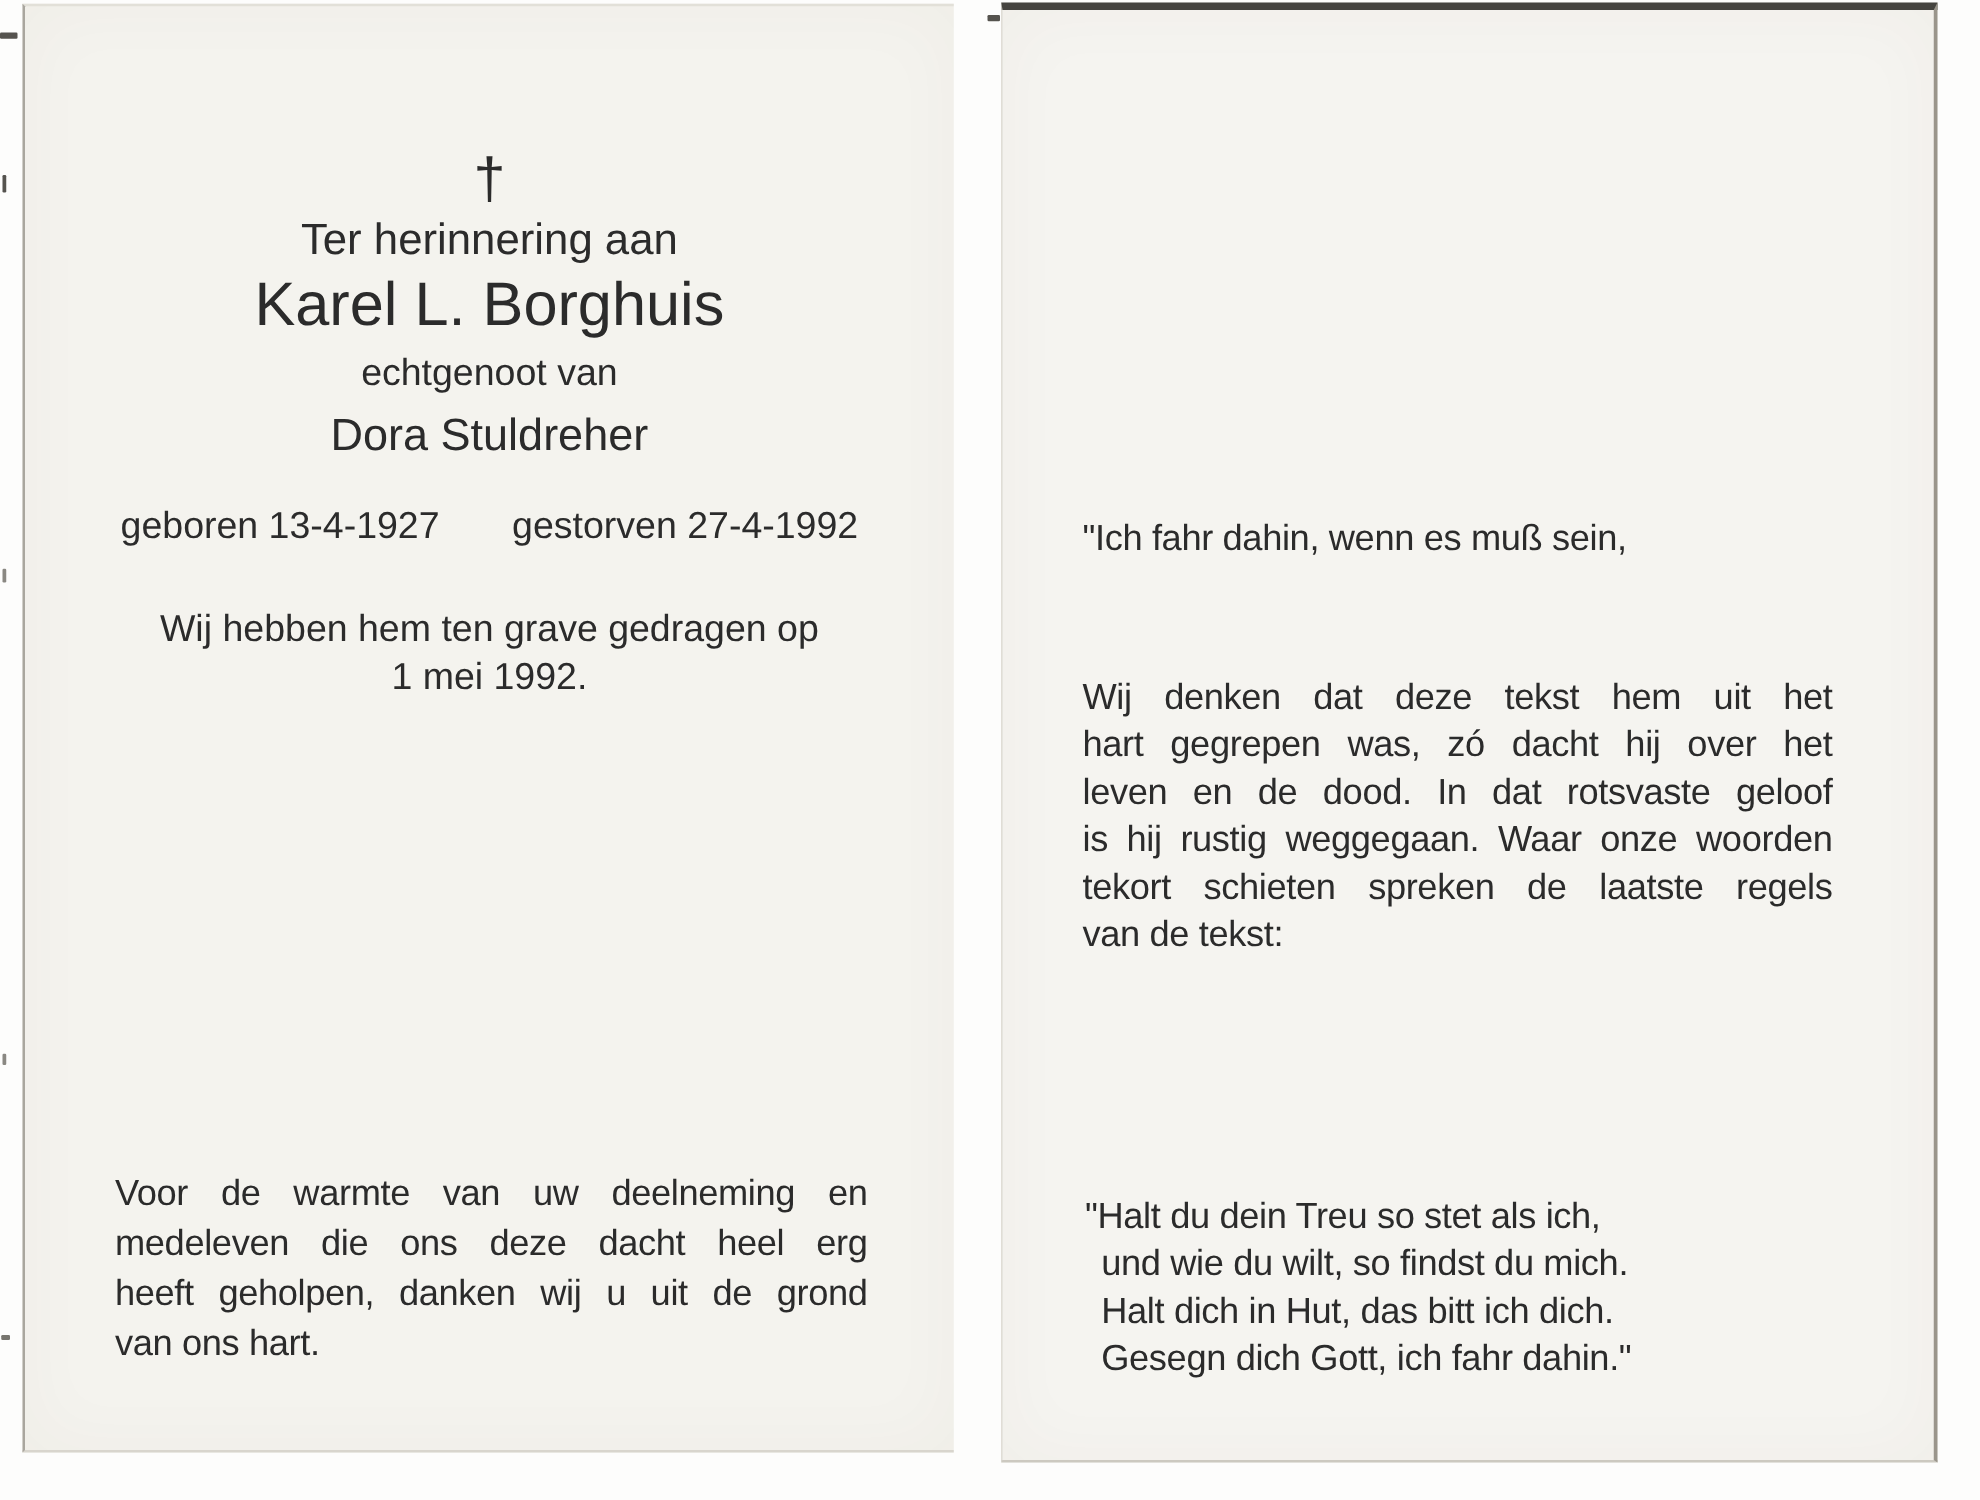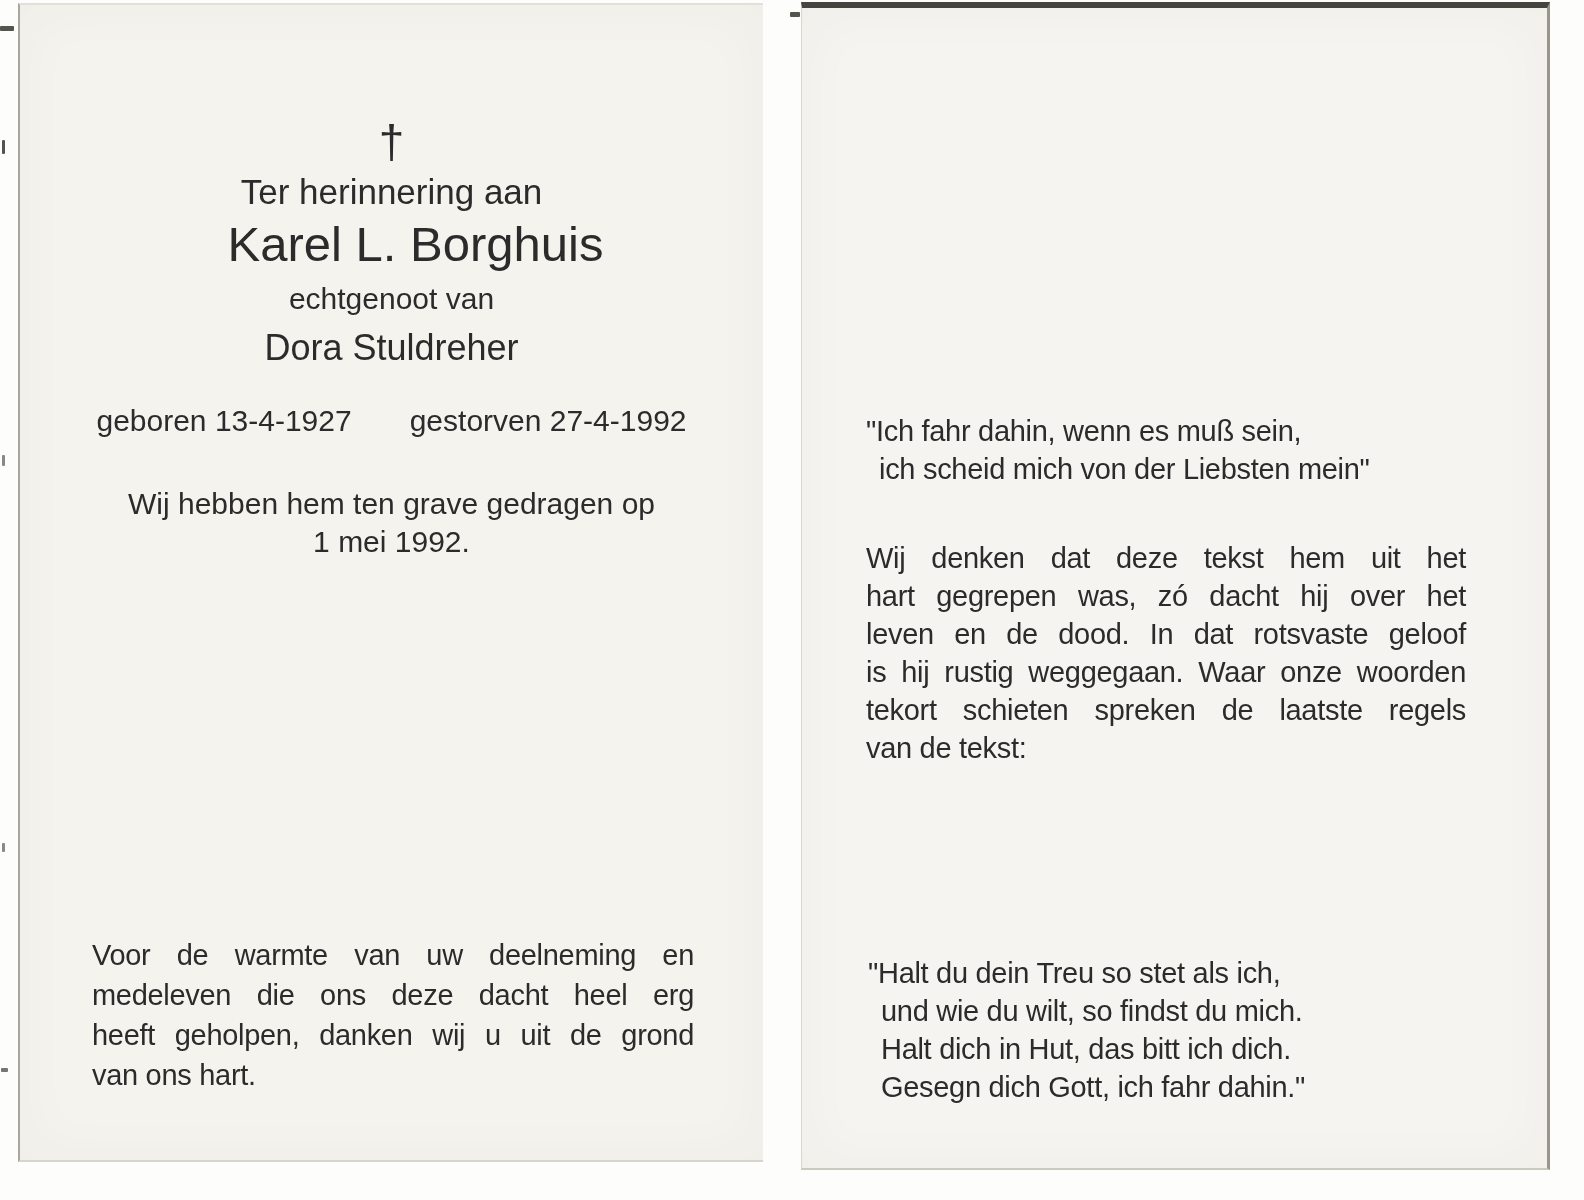--- a/index.html
+++ b/index.html
@@ -36,21 +36,21 @@
     border-right: 3px solid #9a958b;
     border-left: 1px solid #d8d5cd;
     border-bottom: 2px solid #ccc9c0;
     box-shadow: inset 0 0 60px rgba(80,70,40,0.03);
   }
   .abs { position: absolute; }
   .center { left: 0; width: 100%; text-align: center; }
 
   .cross       { top: 110px; font-size: 46px; font-weight: 400; }
   .heading     { top: 167px; font-size: 35px; }
-  .name        { top: 211px; font-size: 49px; letter-spacing: 0px; margin-left: 24px; }
+  .name        { top: 211px; font-size: 49px; letter-spacing: 0px; }
   .spouse-intro{ top: 277px; font-size: 30px; }
   .spouse-name { top: 322px; font-size: 36px; }
   .dates-row   { top: 399px; left: 0; width: 100%;
                  display: flex; justify-content: center; gap: 58px;
                  font-size: 30px; }
   .burial      { top: 468px; font-size: 30px; line-height: 38px; margin-top: 12px; }
 
   .block       { font-size: 29px; line-height: 38px; letter-spacing: -0.3px; }
   .thanks      { top: 930px; left: 72px; width: 602px; line-height: 40px; }
   .jline       { text-align: justify; text-align-last: justify; }
@@ -99,21 +99,20 @@
     <div class="jline">medeleven die ons deze dacht heel erg</div>
     <div class="jline">heeft geholpen, danken wij u uit de grond</div>
     <div class="jline-last">van ons hart.</div>
   </div>
 </div>
 
 <div class="card card-right">
 
   <div class="abs block quote-top">
     <div>"Ich fahr dahin, wenn es muß sein,</div>
-    <div class="q-cont">ich scheid mich von der Liebsten mein"</div>
   </div>
 
   <div class="abs block body-text">
     <div>
       <div class="jline">Wij denken dat deze tekst hem uit het</div>
       <div class="jline">hart gegrepen was, zó dacht hij over het</div>
       <div class="jline">leven en de dood. In dat rotsvaste geloof</div>
       <div class="jline">is hij rustig weggegaan. Waar onze woorden</div>
       <div class="jline">tekort schieten spreken de laatste regels</div>
       <div class="jline-last">van de tekst:</div>

